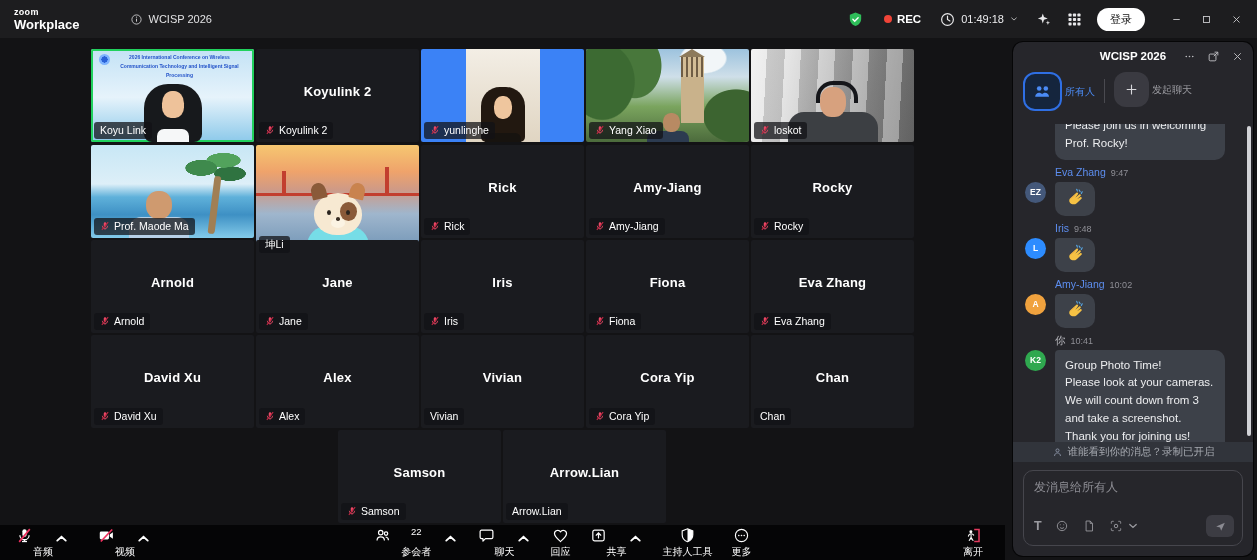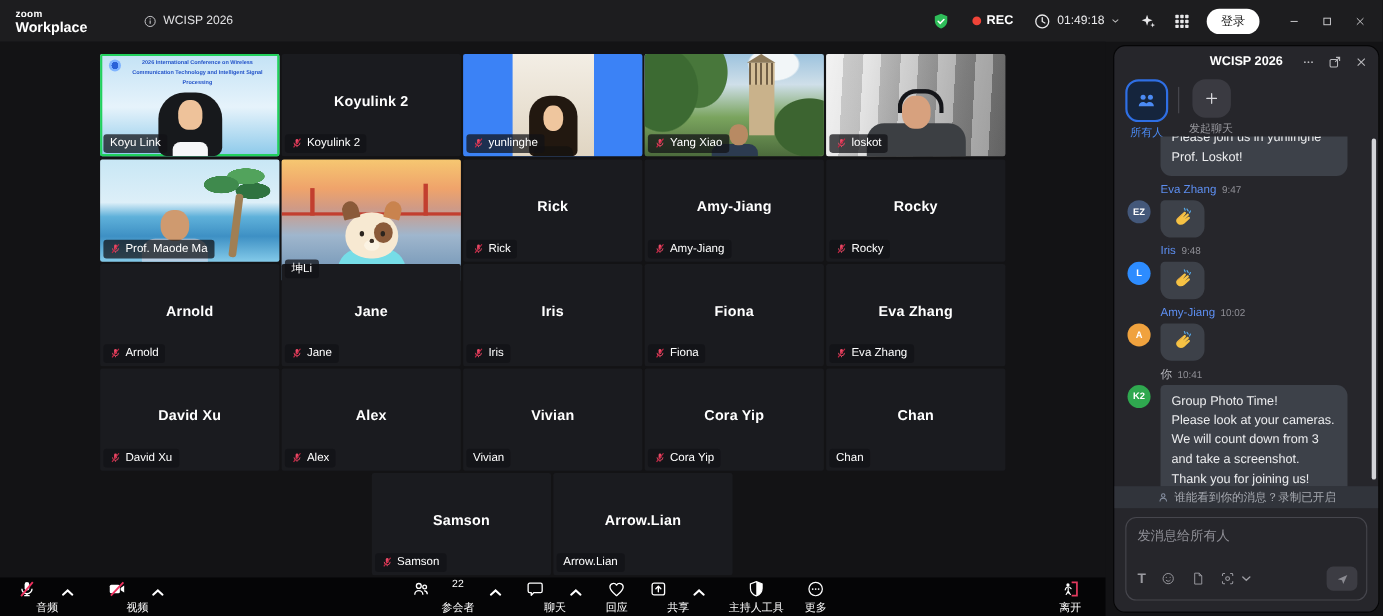--- a/index.html
+++ b/index.html
@@ -105,21 +105,21 @@
   .tb-item .caret svg{width:9px;height:9px;color:#e4e4e6;margin-top:3px;}
   .tb-label{font-size:10px;margin-top:1px;color:#fff;white-space:nowrap;}
 
   
   .chat-panel{position:absolute;left:1013px;top:42px;width:240px;height:514px;background:#26262b;border-radius:10px;display:flex;flex-direction:column;overflow:hidden;box-shadow:0 0 0 1px #060607;z-index:20;}
   .chat-header{height:28px;display:flex;align-items:center;padding:0 9px;position:relative;flex:0 0 auto;}
   .chat-title{position:absolute;left:0;right:0;text-align:center;font-size:11.5px;font-weight:bold;color:#fff;}
   .chat-header-icons{margin-left:auto;display:flex;gap:11px;color:#b9b9bd;z-index:2;align-items:center;}
   .chat-header-icons .ic svg{width:13px;height:13px;}
   .chat-tabs{height:52px;display:flex;align-items:flex-start;padding:2px 10px 0;gap:9px;flex:0 0 auto;}
-  .tab{display:flex;flex-direction:column;align-items:center;gap:3px;}
+  .tab{display:flex;flex-direction:row;align-items:center;gap:3px;}
   .tab .btn{width:35px;height:35px;border-radius:12px;display:flex;align-items:center;justify-content:center;}
   .tab.everyone .btn{border:2px solid #2f6fe4;background:#15253d;}
   .tab.everyone .btn svg{width:19px;height:19px;}
   .tab.everyone .lbl{color:#4b8bf5;}
   .tab.newchat .btn{background:#3a3a41;color:#d8d8dc;}
   .tab.newchat .btn svg{width:15px;height:15px;}
   .tab .lbl{font-size:10px;color:#9a9aa0;}
   .tab-divider{width:1px;height:24px;background:#4a4a50;margin-top:7px;}
   .chat-messages{flex:1;overflow:hidden;position:relative;padding:0 12px;}
   .chat-scrollbar{position:absolute;right:2px;top:2px;width:4px;height:calc(100% - 8px);background:#d2d3d7;border-radius:2px;}
@@ -712,21 +712,21 @@
             <svg viewBox="0 0 24 24">
               <path d="M12 5v14M5 12h14" stroke="currentColor" stroke-width="1.8" stroke-linecap="round"></path>
             </svg>
           </span>
         </div>
       <div class="lbl">发起聊天</div>
     </div>
   </div>
   <div class="chat-messages" id="chatMsgs">
     <div class="chat-scrollbar"></div>
-  <div class="msg clipped"><div class="bubble">Please join us in yunlinghe Prof. Loskot!</div></div>
+  <div class="msg clipped"><div class="bubble">Please join us in welcoming Prof. Rocky!</div></div>
       <div class="msg"><div class="meta"><span class="mname">Eva Zhang</span><span class="time">9:47</span></div><div class="avatar" style="background: rgb(68, 88, 122);">EZ</div><div class="bubble emoji"><svg viewBox="0 0 32 32">
             <path fill="#f6c244" d="M10 14L18 7c1.5-1.2 3.4.6 2.3 2.1L16.5 14l5.5-4.6c1.5-1.2 3.3.7 2.1 2.2L19 16.5l4.6-3.2c1.6-1 3.2 1.1 1.8 2.4L18.5 22c-3 2.6-7.4 2.3-9.8-.7-1.9-2.4-1.3-5.5 1.3-7.3z"></path>
             <path fill="none" stroke="#e8a33d" stroke-width="1.2" d="M9.5 15.5l6.5-5.5"></path>
             <g stroke="#57a9e8" stroke-width="1.6" stroke-linecap="round">
               <line x1="22" y1="3" x2="23.5" y2="5.5"></line>
               <line x1="26.5" y1="5.5" x2="25.2" y2="8"></line>
               <line x1="18.5" y1="2" x2="19.5" y2="4.5"></line>
             </g>
           </svg></div></div>
       <div class="msg"><div class="meta"><span class="mname">Iris</span><span class="time">9:48</span></div><div class="avatar" style="background: rgb(45, 140, 255);">L</div><div class="bubble emoji"><svg viewBox="0 0 32 32">

